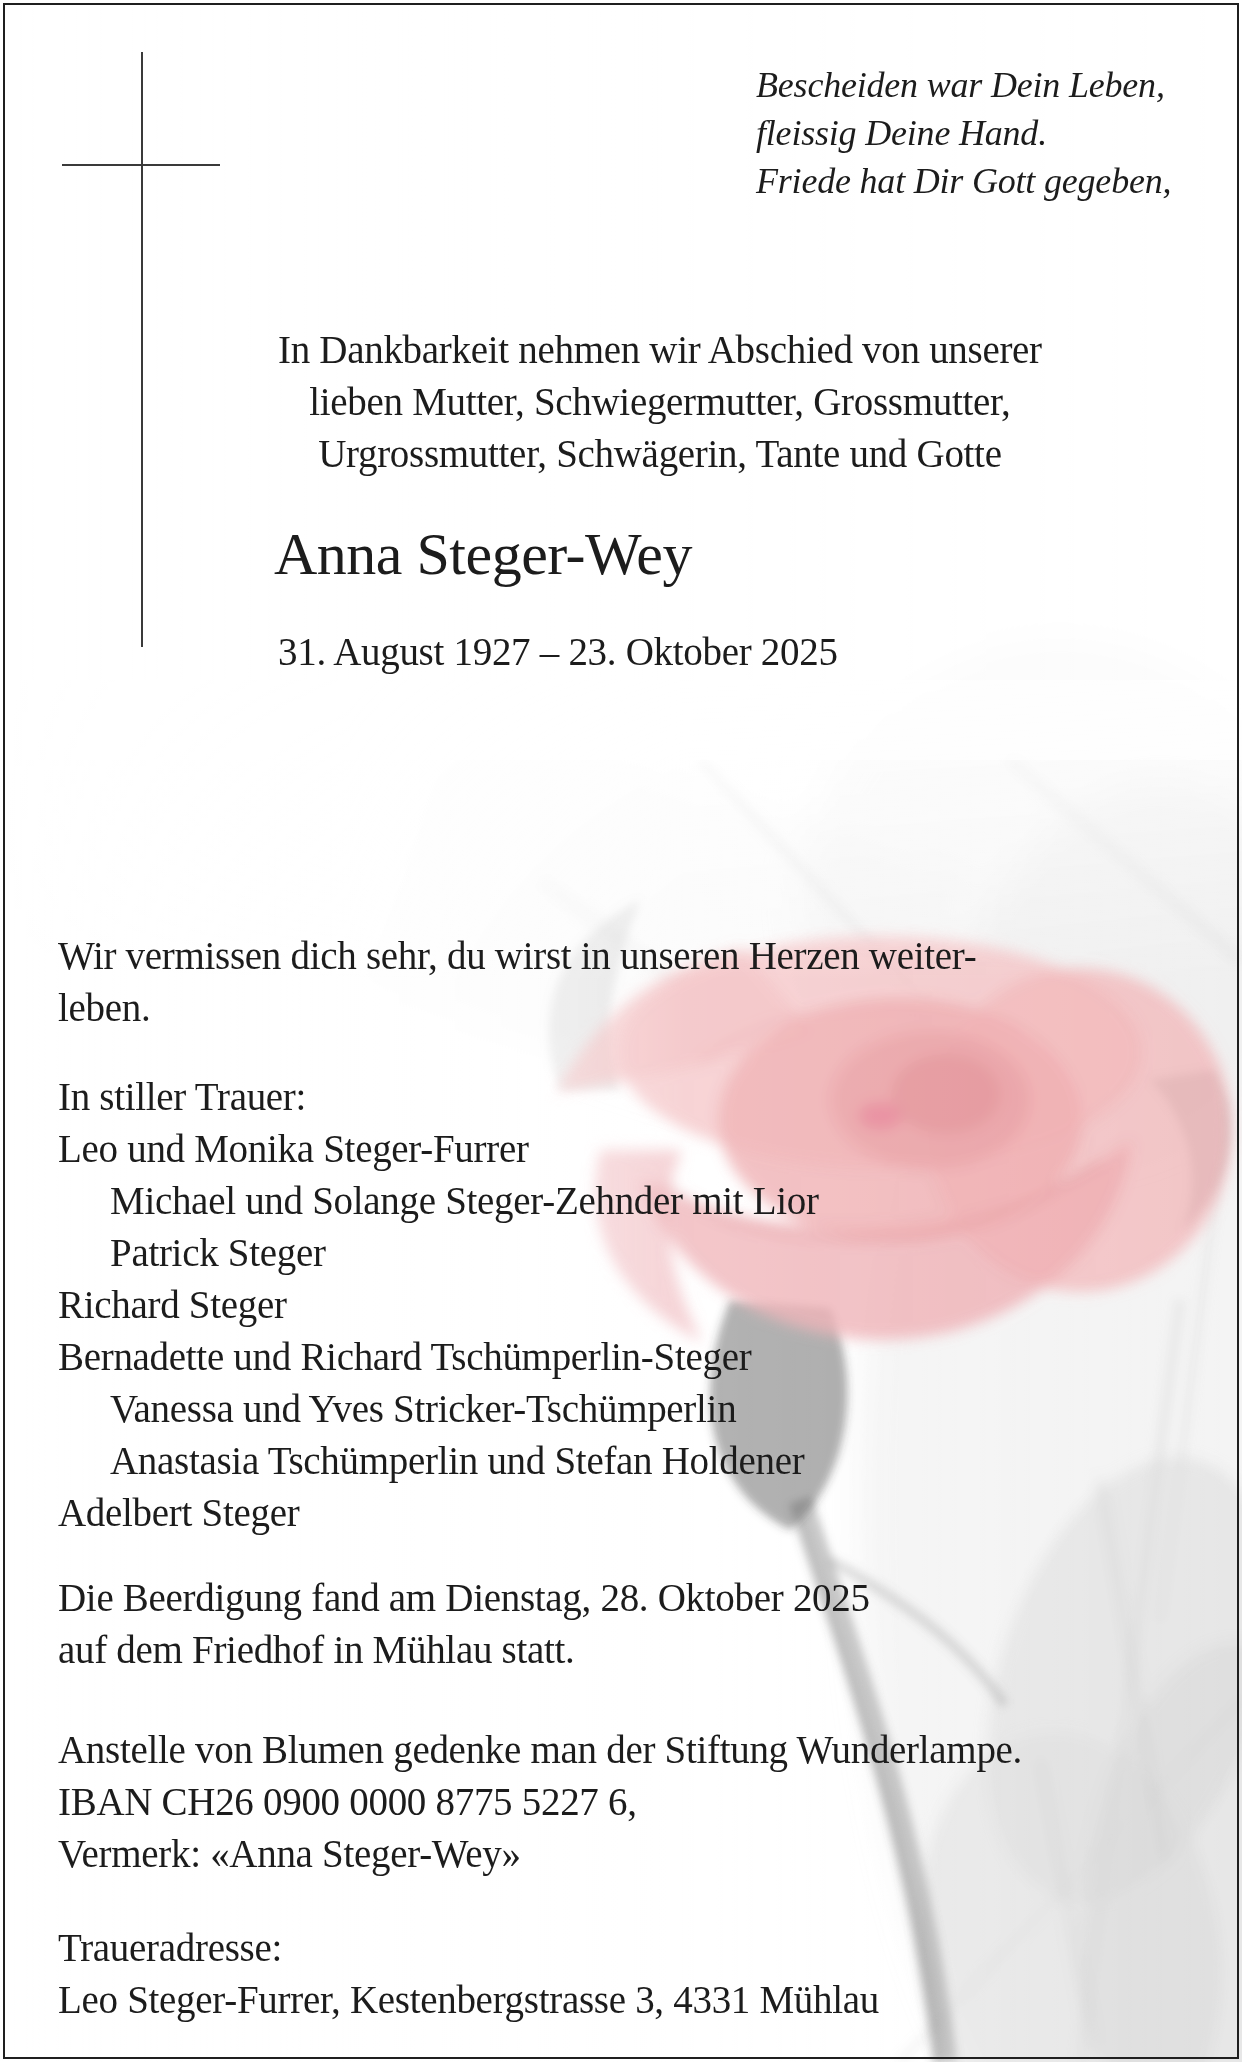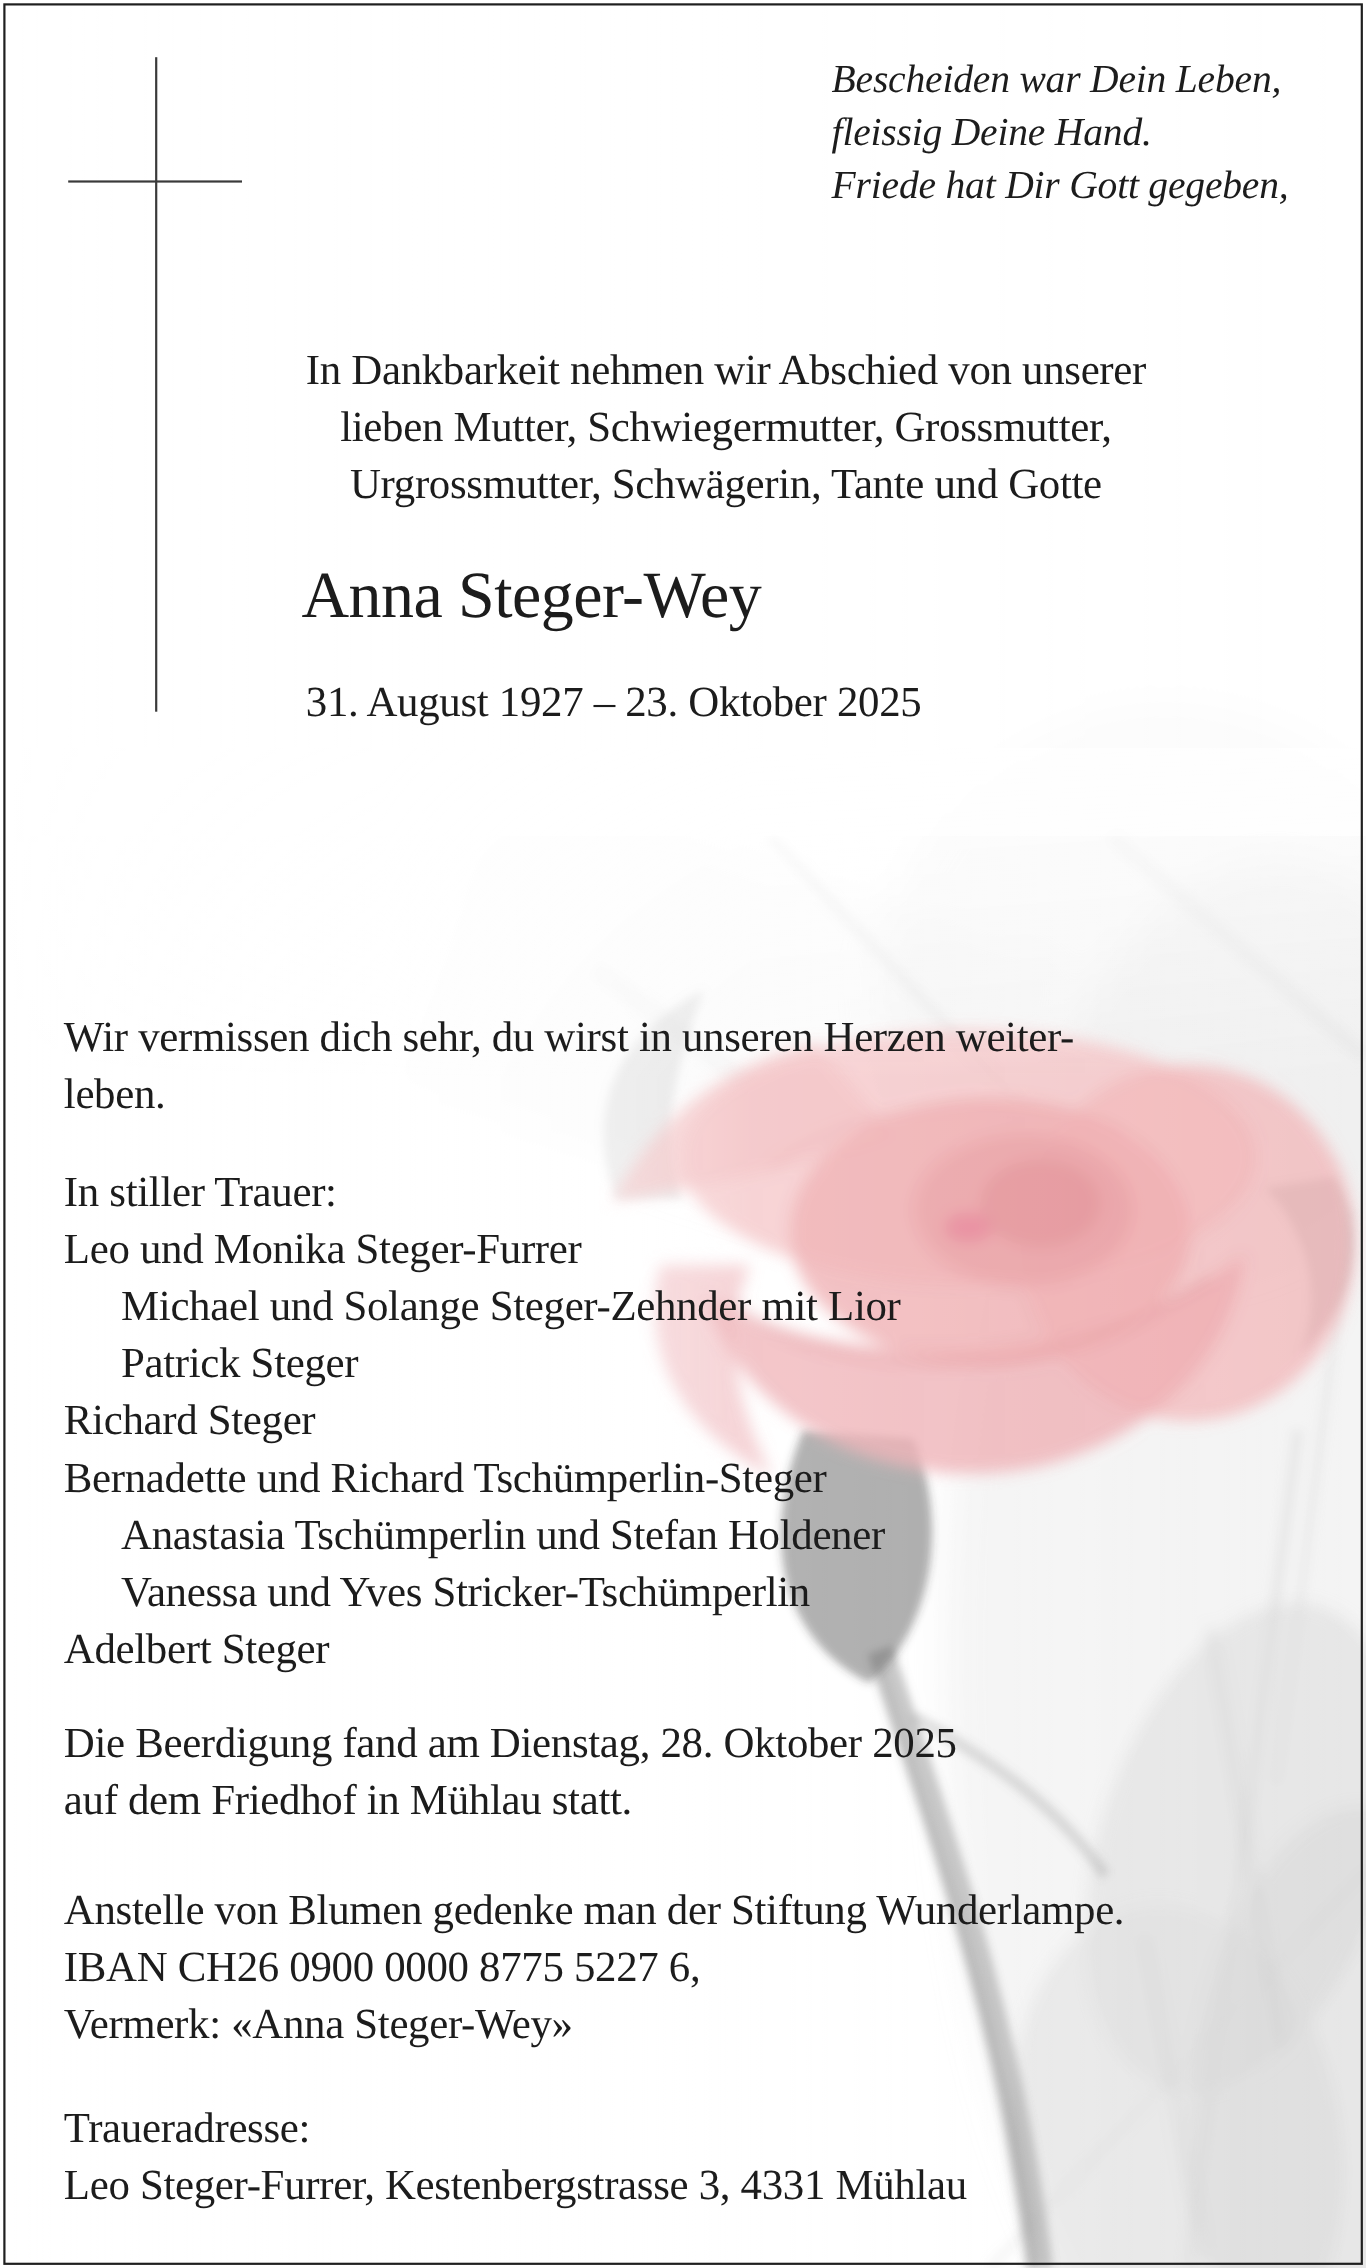--- a/index.html
+++ b/index.html
@@ -40,21 +40,21 @@
     width: 2px; height: 595px;
     background: #3a3a3a;
   }
   .cross-h {
     position: absolute;
     left: 62px; top: 164px;
     width: 158px; height: 2px;
     background: #3a3a3a;
   }
 
-  .block { position: absolute; white-space: nowrap; }
+  .block { position: absolute; white-space: nowrap; margin-top: 13px; }
   .body-text {
     font-size: 39px;
     line-height: 52px;
     letter-spacing: -0.3px;
   }
   .verse {
     left: 756px; top: 48px;
     font-size: 36px;
     line-height: 48px;
     font-style: italic;
@@ -187,22 +187,22 @@
       <div>leben.</div>
     </div>
 
     <div class="block body-text mourners">
       <div>In stiller Trauer:</div>
       <div>Leo und Monika Steger-Furrer</div>
       <div class="indent">Michael und Solange Steger-Zehnder mit Lior</div>
       <div class="indent">Patrick Steger</div>
       <div>Richard Steger</div>
       <div>Bernadette und Richard Tschümperlin-Steger</div>
+      <div class="indent">Vanessa und Yves Stricker-Tschümperlin</div>
       <div class="indent">Anastasia Tschümperlin und Stefan Holdener</div>
-      <div class="indent">Vanessa und Yves Stricker-Tschümperlin</div>
       <div>Adelbert Steger</div>
     </div>
 
     <div class="block body-text para-funeral">
       <div>Die Beerdigung fand am Dienstag, 28. Oktober 2025</div>
       <div>auf dem Friedhof in Mühlau statt.</div>
     </div>
 
     <div class="block body-text para-donation">
       <div>Anstelle von Blumen gedenke man der Stiftung Wunderlampe.</div>

